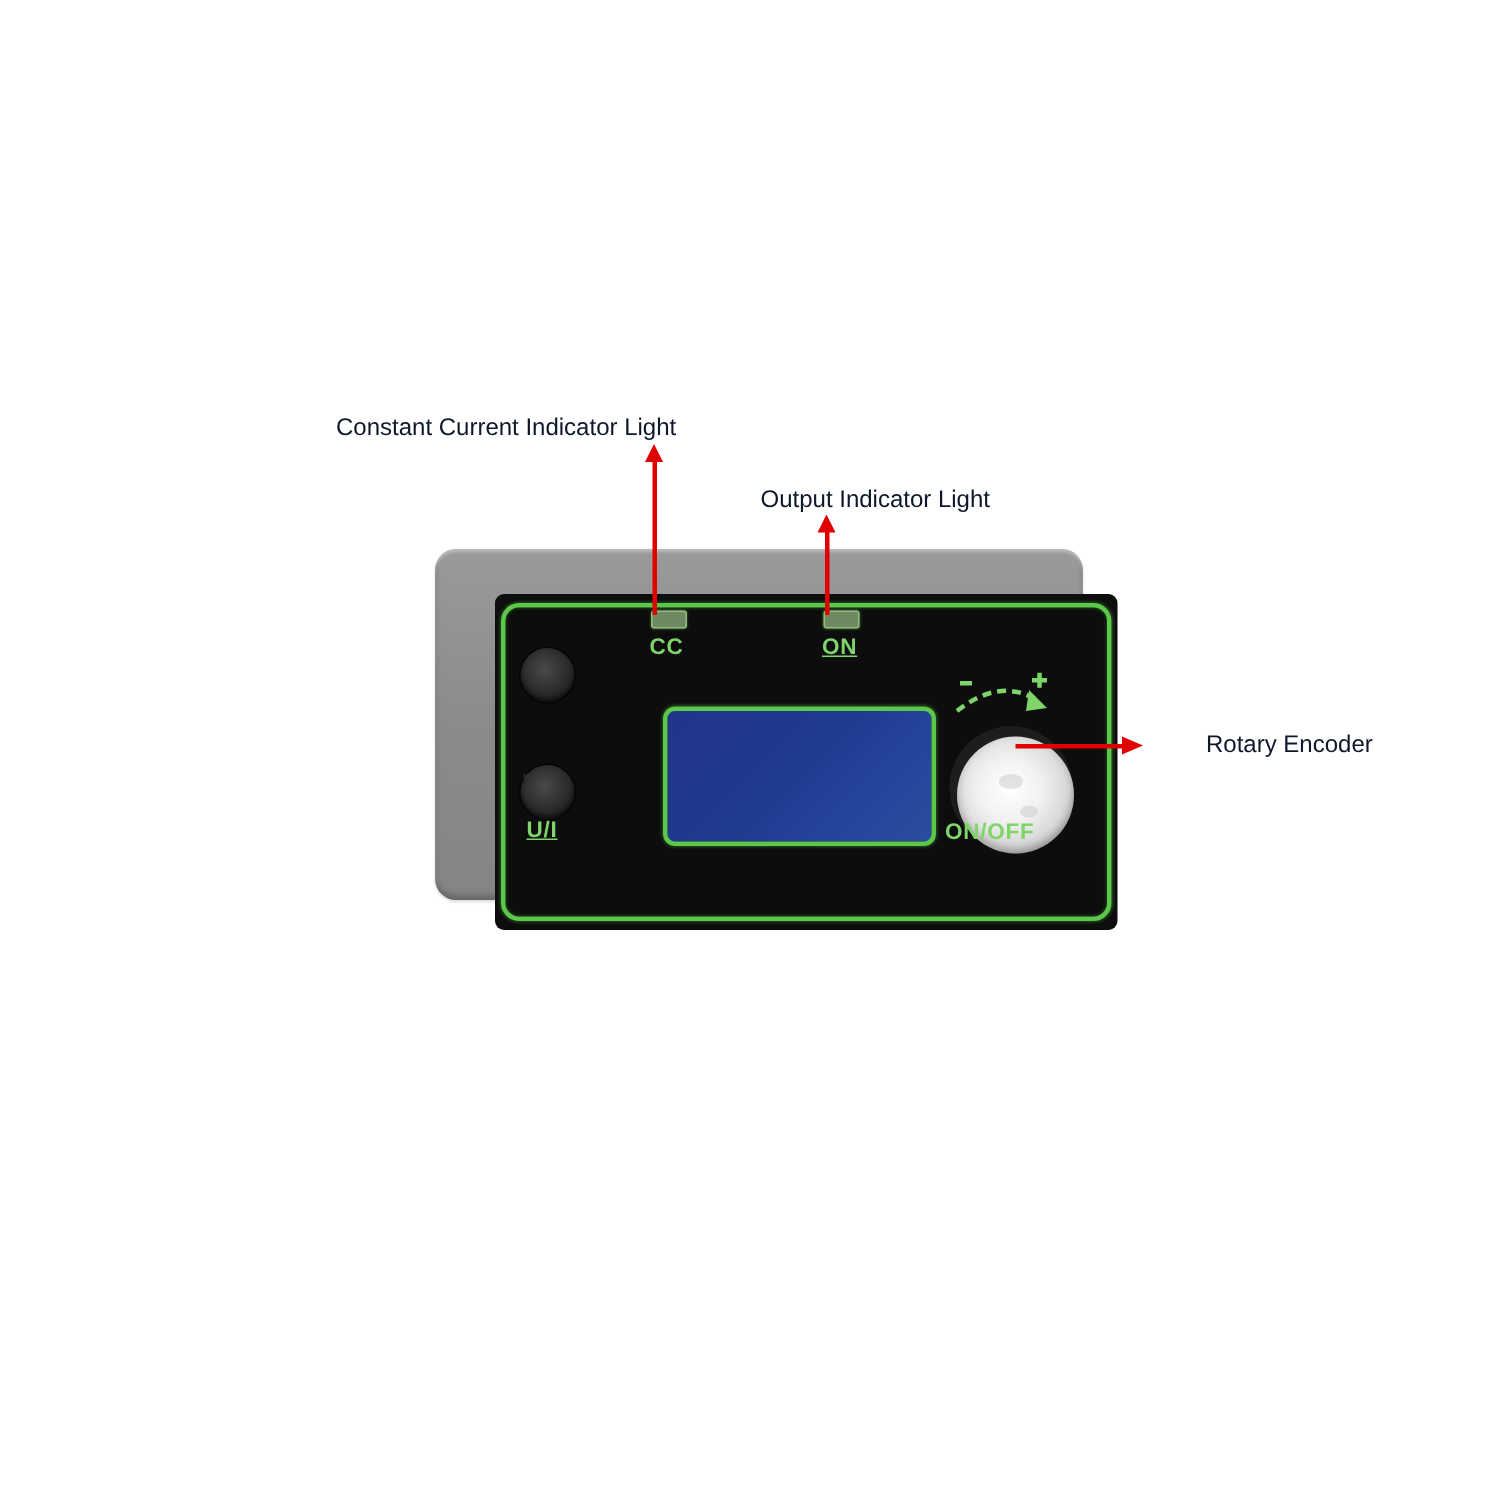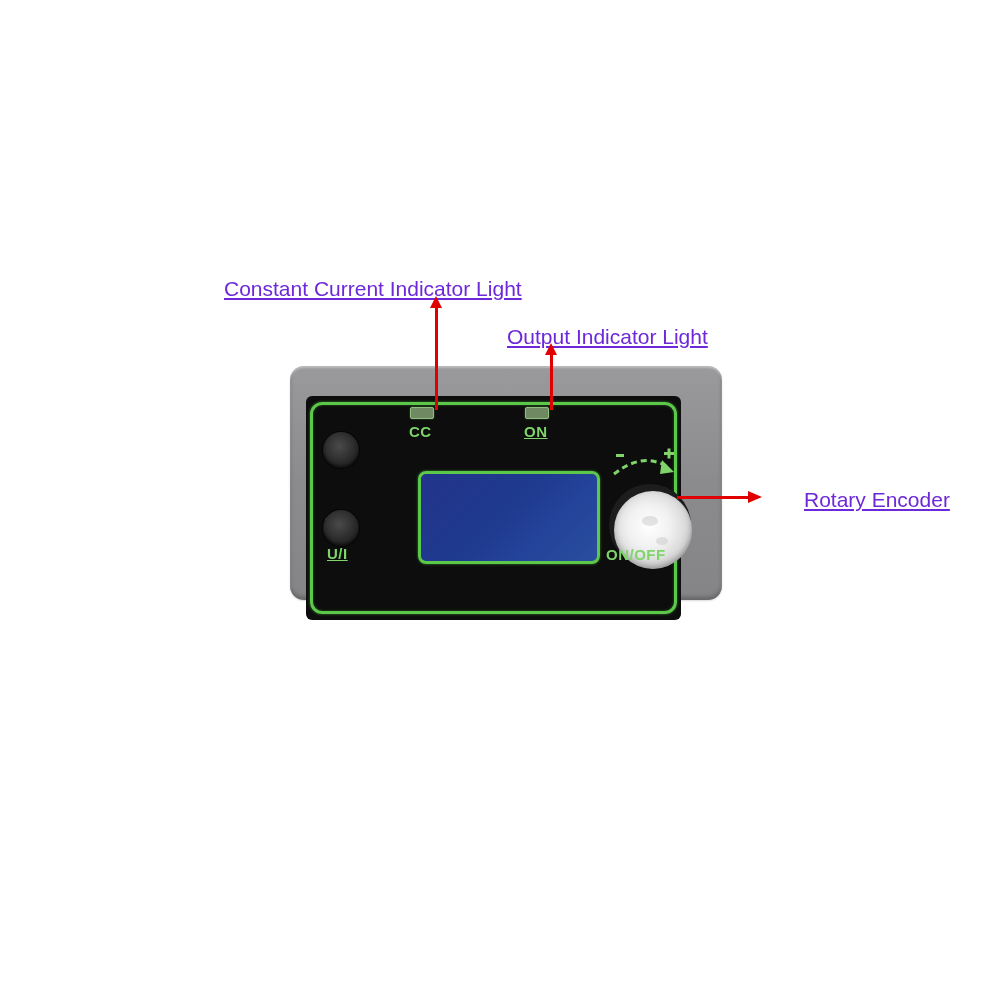--- a/index.html
+++ b/index.html
@@ -1,21 +1,21 @@
 <!DOCTYPE html>
 <html><head>
 <meta charset="utf-8">
 <style>
   html, body { margin: 0; padding: 0; }
   body {
     width: 1000px; height: 1000px; background: #ffffff; position: relative; overflow: hidden;
     font-family: "Liberation Sans", sans-serif;
   }
   .callout {
-    position: absolute; font-size: 21px; color: #6d28d9; white-space: nowrap; line-height: 1; text-decoration: underline;
+    position: absolute; font-size: 16px; color: #0f172a; white-space: nowrap; line-height: 1;
   }
   .arrow-v {
     position: absolute; width: 3px; background: #e00000;
   }
   .arrow-v::before {
     content: ""; position: absolute; top: -10px; left: -5px;
     border-left: 6.5px solid transparent; border-right: 6.5px solid transparent;
     border-bottom: 12px solid #e00000;
   }
   .arrow-h {
@@ -26,22 +26,22 @@
     border-top: 6.5px solid transparent; border-bottom: 6.5px solid transparent;
     border-left: 14px solid #e00000;
   }
   .casing {
     position: absolute; left: 290px; top: 366px; width: 432px; height: 234px;
     background: linear-gradient(180deg, #9a9a9c 0%, #8b8b8d 50%, #858587 100%);
     border-radius: 14px;
     box-shadow: inset 0 2px 2px rgba(255,255,255,0.35), inset 0 -3px 4px rgba(0,0,0,0.25), 0 1px 2px rgba(0,0,0,0.15);
   }
   .panel {
-    position: absolute; left: 16px; top: 30px; width: 375px; height: 224px;
-    background: #0c0d0c; border-radius: 6px;
+    position: absolute; left: 40px; top: 30px; width: 375px; height: 224px;
+    background: #0c0d0c; border-radius: 6px; padding-left: 40px;
   }
   .frame {
     position: absolute; left: 4px; top: 6px; right: 4px; bottom: 6px;
     border: 3px solid #5cc84a; border-radius: 12px;
     box-shadow: 0 0 3px rgba(92,200,74,0.6), inset 0 0 3px rgba(92,200,74,0.4);
   }
   .btn {
     position: absolute; width: 36px; height: 36px; border-radius: 50%;
     background: radial-gradient(circle at 45% 40%, #4a4a4a 0%, #2a2a2a 55%, #171717 100%);
     box-shadow: 0 0 0 1px #050505, inset 0 -2px 3px rgba(0,0,0,0.6);

